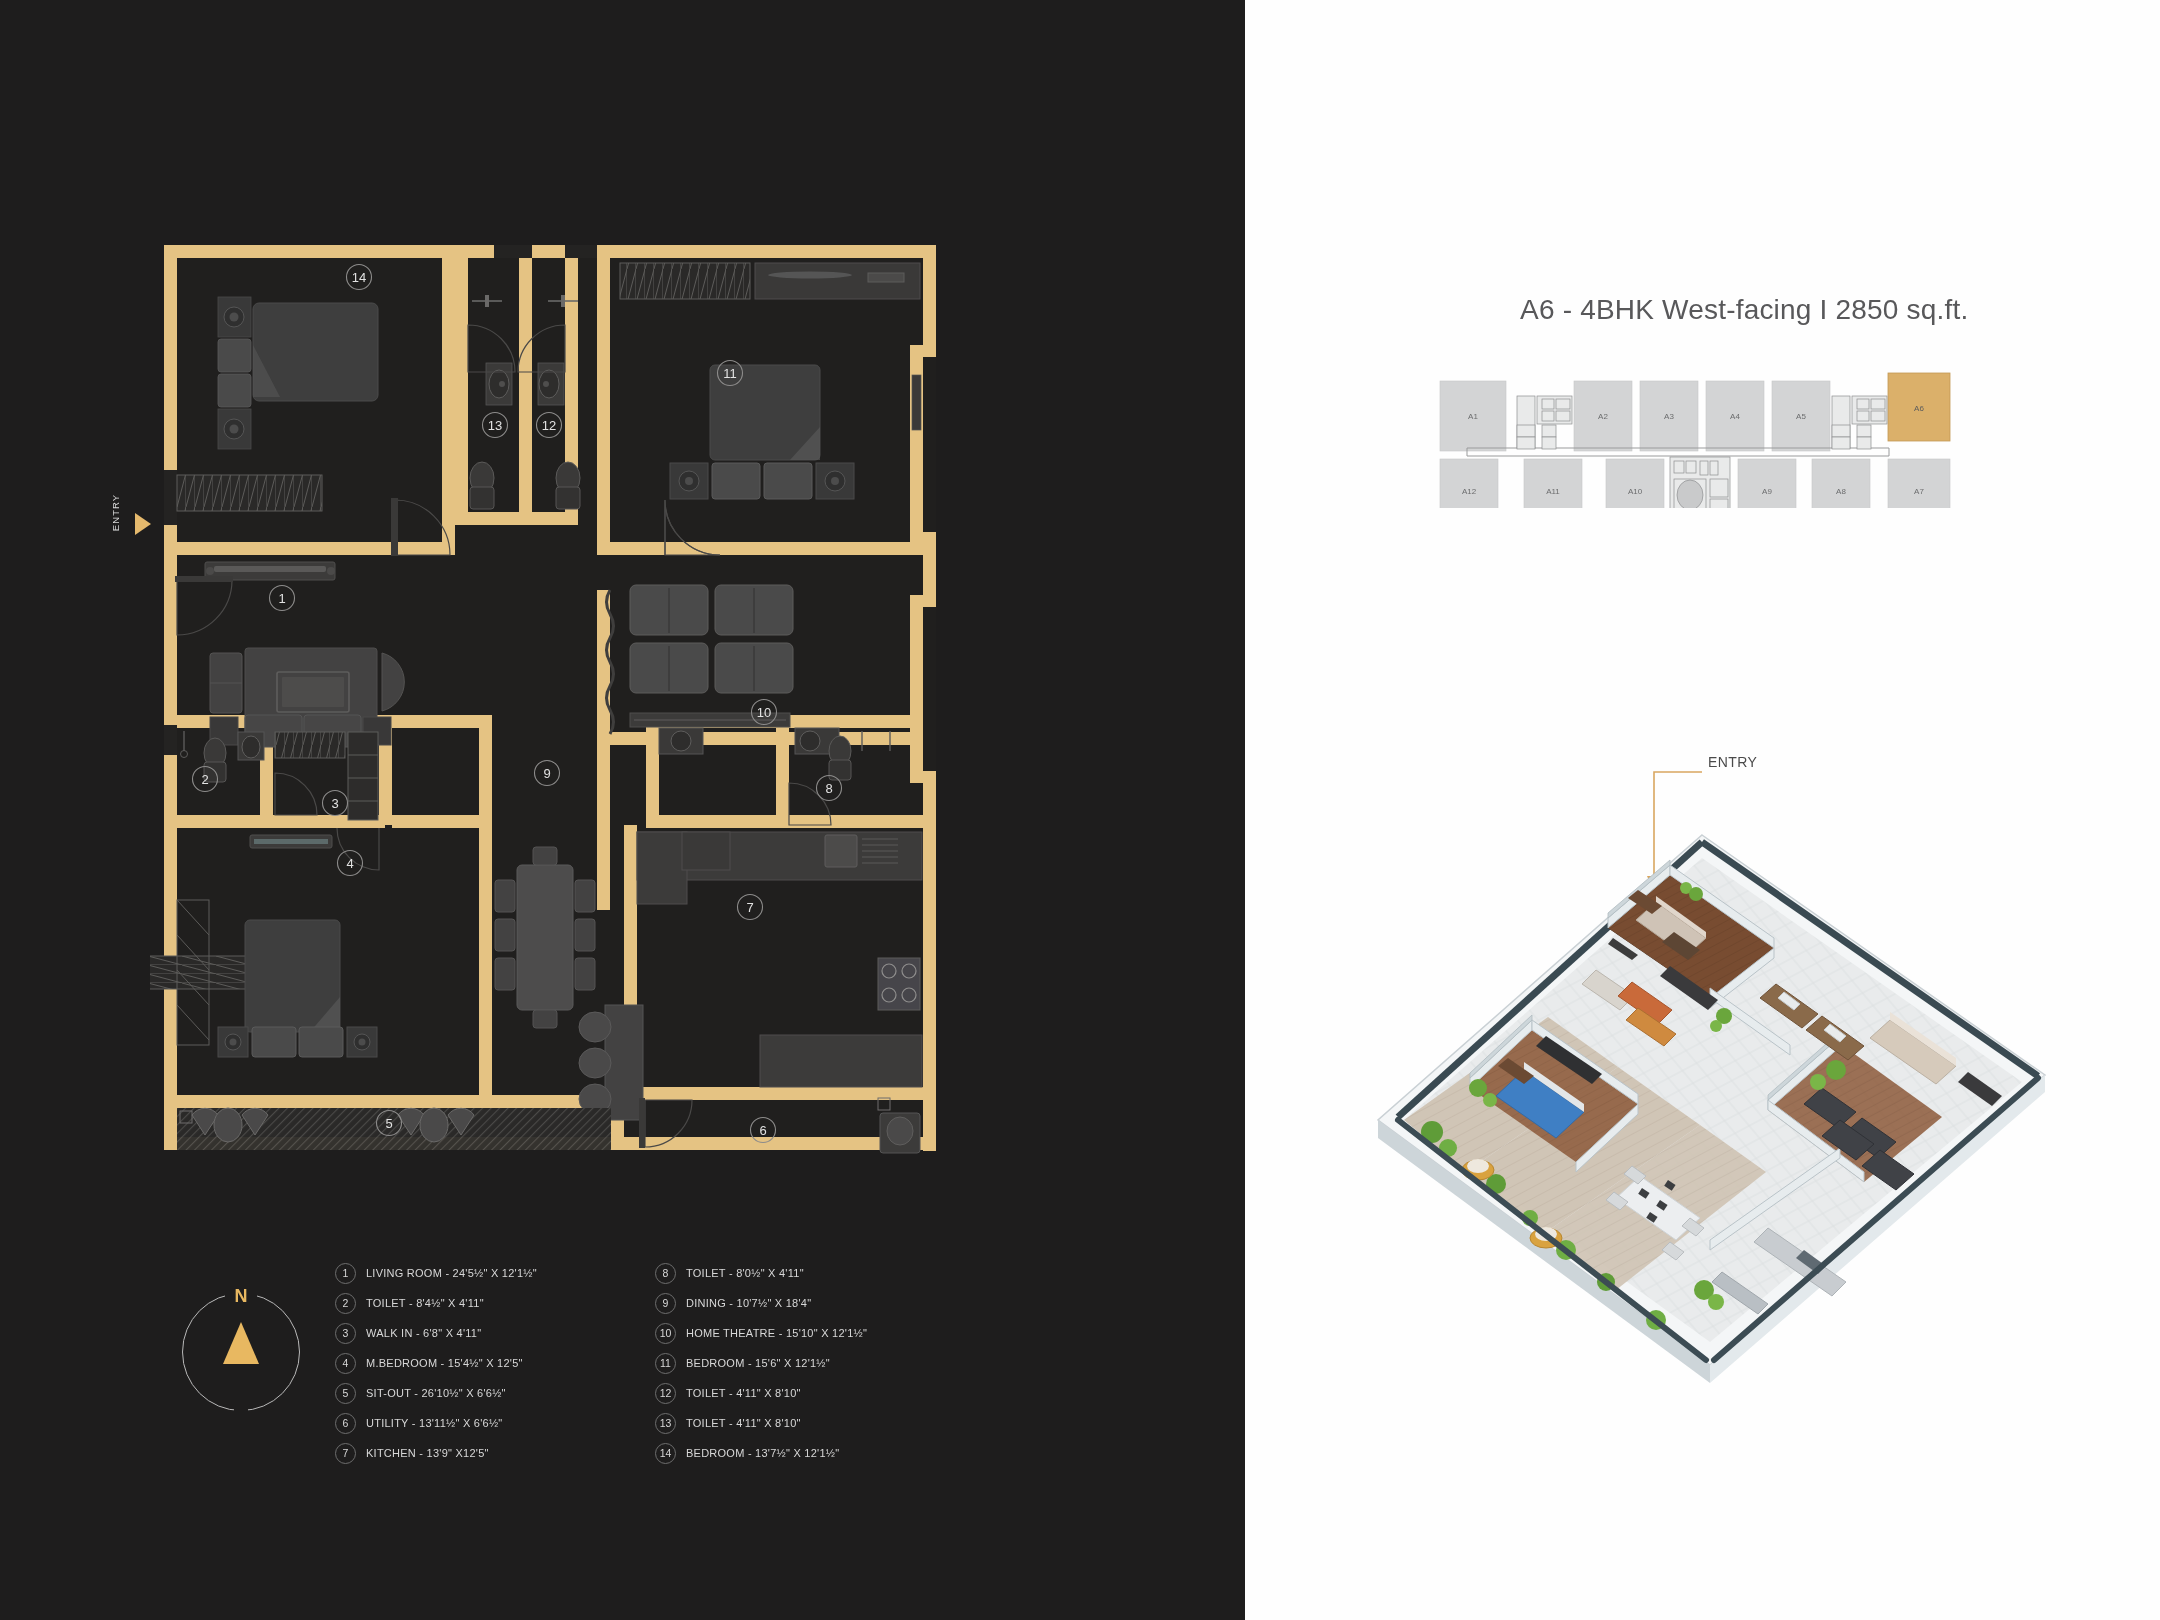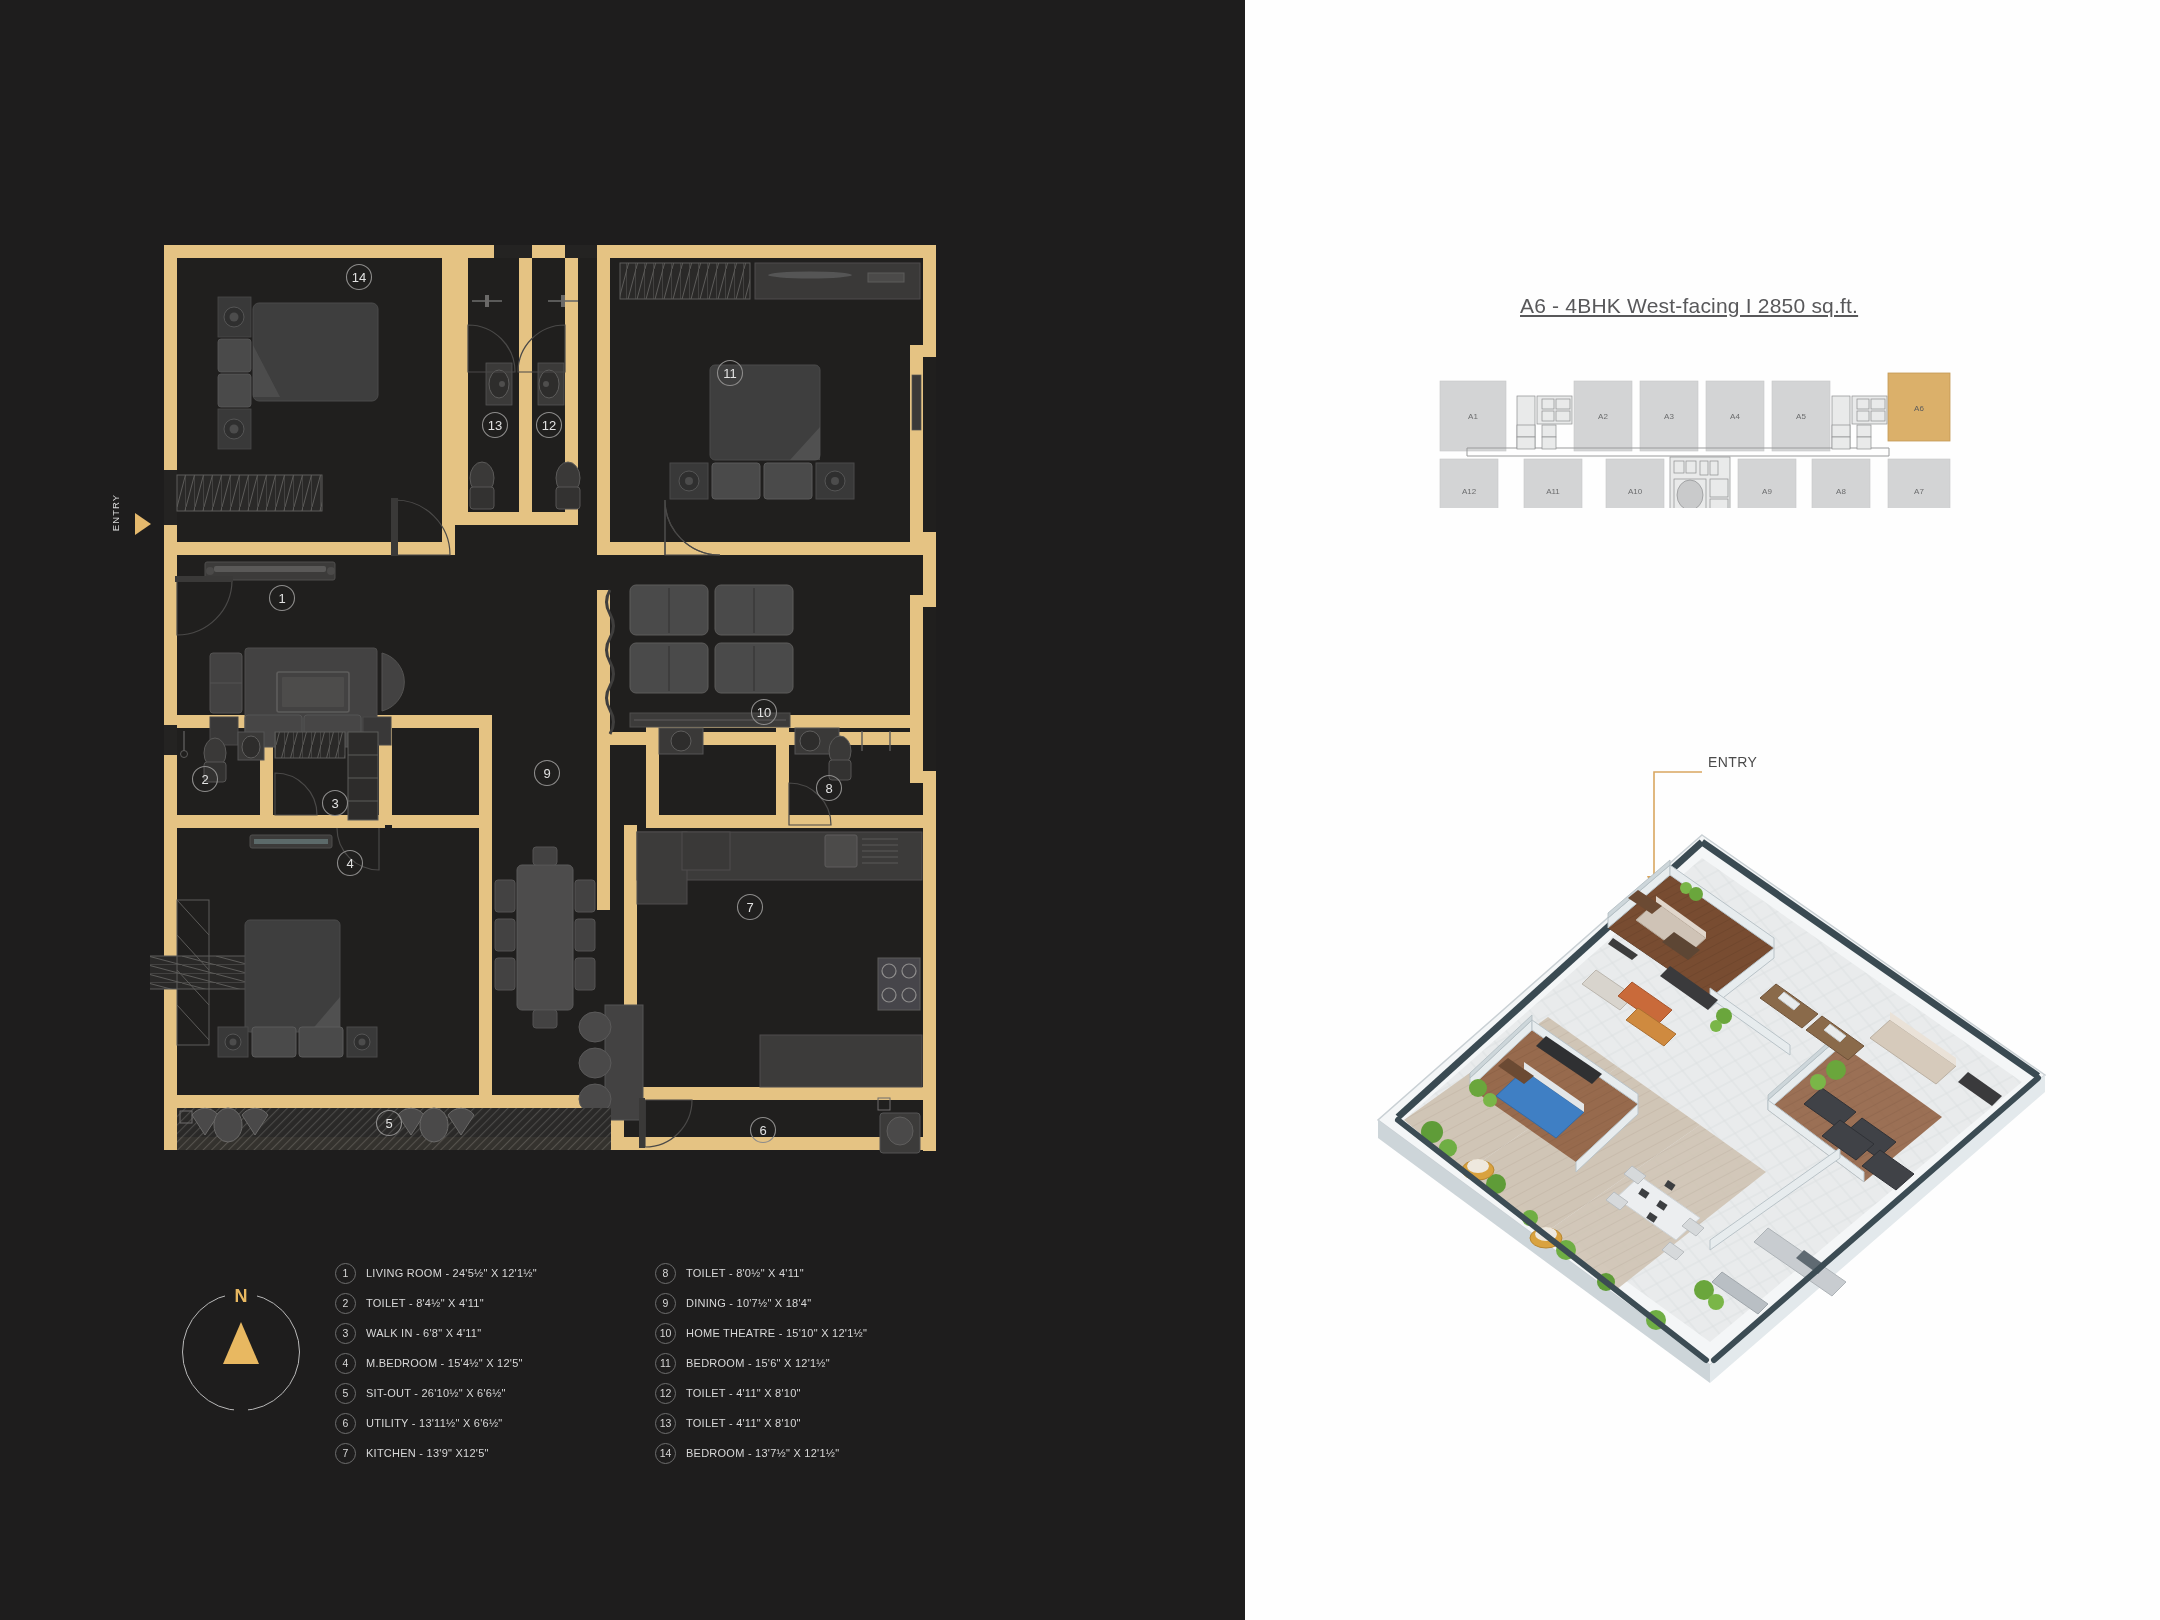--- a/index.html
+++ b/index.html
@@ -103,22 +103,22 @@
     margin-right: 10px;
   }
   .leg-txt {
     font-size: 11px; color: #d8d8d8;
     letter-spacing: 0.25px; white-space: nowrap;
   }
 
   
   #unit-title {
     position: absolute; left: 1520px; top: 294px;
-    font-size: 21px; color: #58585a;
-    letter-spacing: 0.2px; white-space: nowrap; text-decoration: underline;
+    font-size: 28px; color: #58585a;
+    letter-spacing: 0.2px; white-space: nowrap;
   }
 
   
   #keyplan {
     position: absolute; left: 1438px; top: 363px;
     width: 560px; height: 145px;
   }
   #keyplan svg { display: block; }
 
   

